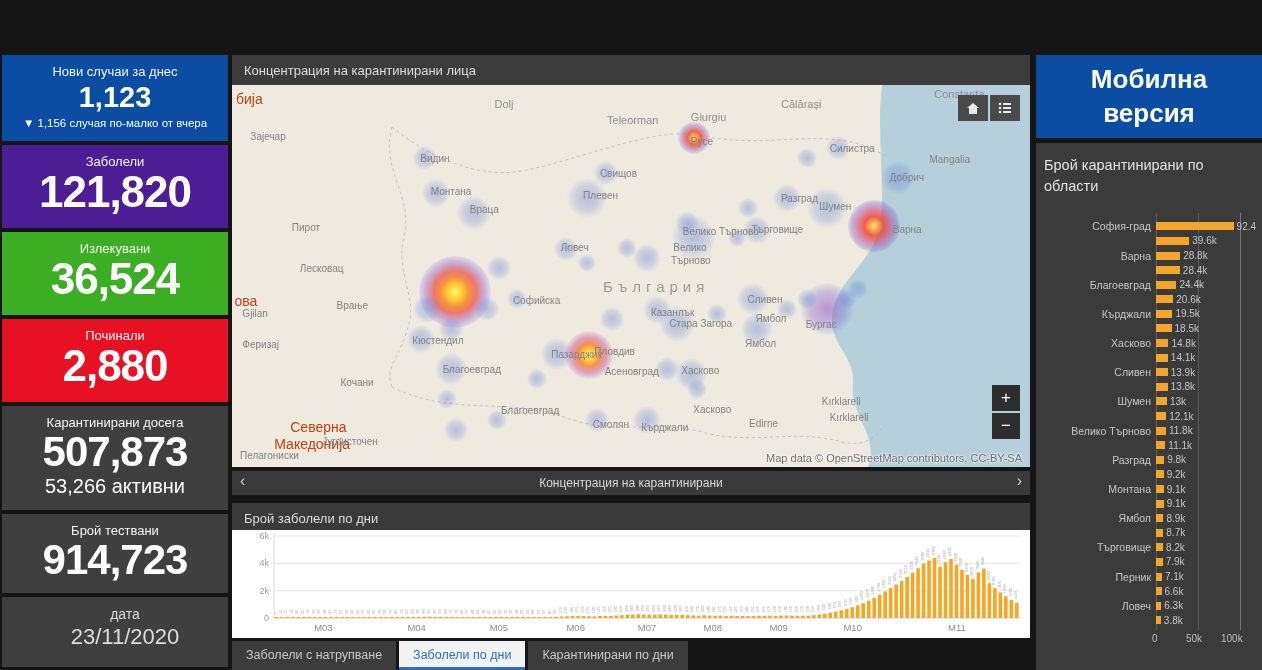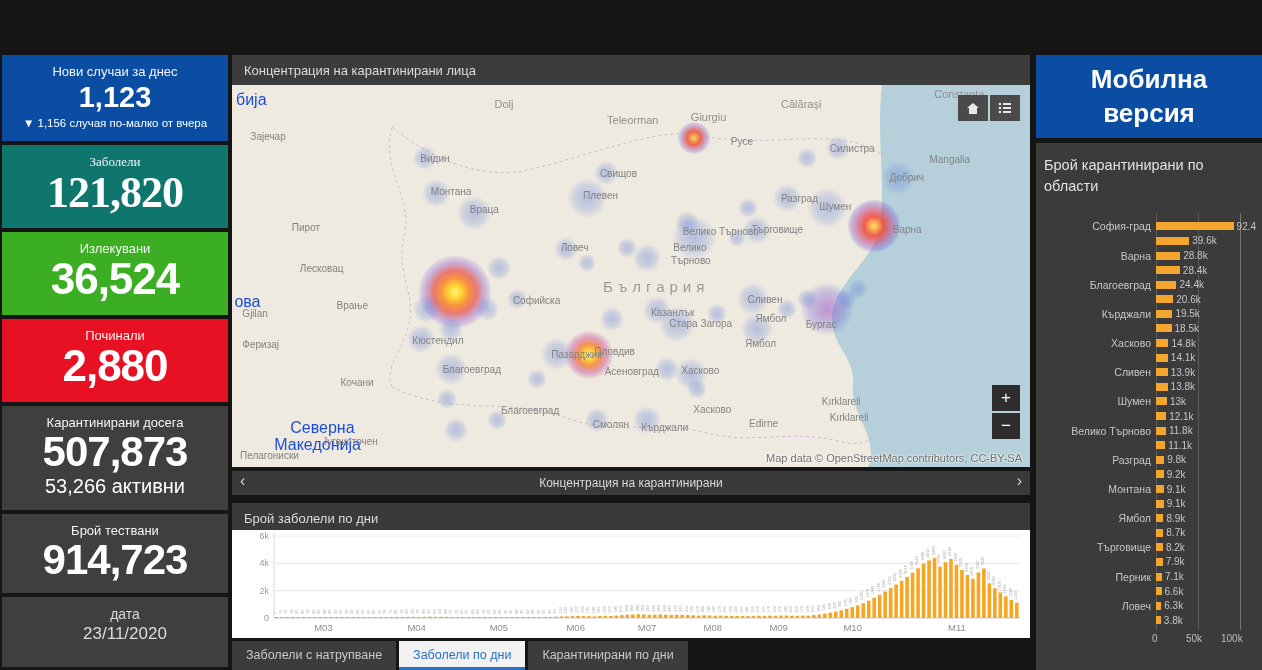--- a/index.html
+++ b/index.html
@@ -23,32 +23,32 @@
   .card-infected{height:83px;}
   .card-recovered{height:83px;}
   .card-deceased{height:83px;}
   .card-quarantined{height:104px;}
   .card-quarantined .card-value{font-size:42px;}
   .card-quarantined .card-sub{font-size:20px;line-height:1.2;color:#fff;}
   .card-tested{height:79px;}
   .card-tested .card-value{font-size:42px;}
   .card-date{height:70px;padding-left:20px;}
   .card-date .card-label{font-size:14px;color:#e0e0e0;}
-  .card-date .card-value{font-size:17px;font-weight:normal;color:#dcdcdc;padding-top:3px;letter-spacing:0;}
+  .card-date .card-value{font-size:22px;font-weight:normal;color:#dcdcdc;padding-top:3px;letter-spacing:0;}
 
   
   .map-panel{position:absolute;left:232px;top:55px;width:798px;height:412px;background:#3c3c3c;}
   .panel-header{height:30px;font-size:13px;color:#dddddd;padding:8px 0 0 12px;box-sizing:border-box;}
   .map{position:absolute;left:0;top:30px;width:798px;height:382px;background:#eeeae0;overflow:hidden;cursor:grab;}
   .map svg.baselayer{position:absolute;left:0;top:0;}
   .maplabel{position:absolute;color:#838383;white-space:nowrap;z-index:3;}
   .ml-1{font-size:10px;}
   .ml-2{font-size:11px;color:#8f8f8f;}
   .ml-3{font-size:15px;letter-spacing:5px;color:#9b9b9b;}
-  .ml-4{font-size:16px;color:#1d4ed8;}
+  .ml-4{font-size:14px;color:#c2410c;}
   .blob{position:absolute;border-radius:50%;z-index:2;pointer-events:none;}
   .blob-cool{background:radial-gradient(circle, rgba(96,125,215,.40) 0%, rgba(96,125,215,.22) 45%, rgba(96,125,215,0) 72%);}
   .blob-warm{background:radial-gradient(circle, rgba(150,75,195,.55) 0%, rgba(110,90,215,.30) 48%, rgba(110,90,215,0) 74%);}
   .blob-hot{background:radial-gradient(circle, rgba(255,248,120,1) 0%, rgba(255,205,40,.95) 14%, rgba(248,130,35,.85) 28%, rgba(232,60,55,.65) 42%, rgba(140,85,205,.40) 58%, rgba(140,85,205,0) 75%);}
   .blob-hot2{background:radial-gradient(circle, rgba(255,248,120,.95) 0%, rgba(255,200,40,.9) 16%, rgba(245,115,40,.75) 33%, rgba(195,70,150,.45) 52%, rgba(140,85,205,0) 74%);}
   .blob-hot3{background:radial-gradient(circle, rgba(255,230,85,.95) 0%, rgba(240,70,50,.85) 26%, rgba(200,60,125,.55) 46%, rgba(120,90,210,.35) 62%, rgba(120,90,210,0) 76%);}
   .blob-hot4{background:radial-gradient(circle, rgba(250,210,70,.9) 0%, rgba(235,70,50,.8) 30%, rgba(130,90,210,.35) 58%, rgba(130,90,210,0) 76%);}
   .map-tools{position:absolute;right:10px;top:10px;display:flex;gap:2px;z-index:5;}
   .map-tool{width:30px;height:26px;background:#4a4a4a;display:flex;align-items:center;justify-content:center;cursor:pointer;}
   .zoom{position:absolute;right:10px;bottom:28px;display:flex;flex-direction:column;gap:2px;z-index:5;}
@@ -92,21 +92,21 @@
 
 <div class="page">
 
 
   <div class="stats-col">
       <div class="card card-new-cases" style="background: rgb(11, 77, 162);">
         <div class="card-label">Нови случаи за днес</div>
         <div class="card-value">1,123</div>
         <div class="card-sub">▼ 1,156 случая по-малко от вчера</div>
       </div>
-      <div class="card card-infected" style="background: #0f766e; font-family: Liberation Serif, serif;">
+      <div class="card card-infected" style="background: #4c1d95;">
         <div class="card-label">Заболели</div>
         <div class="card-value">121,820</div>
       </div>
       <div class="card card-recovered" style="background: rgb(60, 174, 35);">
         <div class="card-label">Излекувани</div>
         <div class="card-value">36,524</div>
       </div>
       <div class="card card-deceased" style="background: rgb(232, 17, 35);">
         <div class="card-label">Починали</div>
         <div class="card-value">2,880</div>
@@ -211,21 +211,21 @@
         <span class="maplabel ml-4" style="left: 0.5%; top: 1.5%;">бија</span>
         <span class="maplabel ml-1" style="left: 2.3%; top: 12.1%;">Зајечар</span>
         <span class="maplabel ml-2" style="left: 32.9%; top: 3.5%;">Dolj</span>
         <span class="maplabel ml-2" style="left: 47%; top: 7.5%;">Teleorman</span>
         <span class="maplabel ml-2" style="left: 57.5%; top: 6.8%;">Giurgiu</span>
         <span class="maplabel ml-2" style="left: 68.8%; top: 3.5%;">Călărași</span>
         <span class="maplabel ml-2" style="left: 88%; top: 0.8%;">Constanța</span>
         <span class="maplabel ml-1" style="left: 23.6%; top: 17.8%;">Видин</span>
         <span class="maplabel ml-1" style="left: 74.9%; top: 15.3%;">Силистра</span>
         <span class="maplabel ml-1" style="left: 87.4%; top: 18%;">Mangalia</span>
-        <span class="maplabel ml-1" style="left: 57.5%; top: 13.3%; margin-left: 40px;">Русе</span>
+        <span class="maplabel ml-1" style="left: 57.5%; top: 13.3%;">Русе</span>
         <span class="maplabel ml-1" style="left: 82.4%; top: 22.7%;">Добрич</span>
         <span class="maplabel ml-1" style="left: 68.8%; top: 28.3%;">Разград</span>
         <span class="maplabel ml-1" style="left: 73.6%; top: 30.4%;">Шумен</span>
         <span class="maplabel ml-1" style="left: 46.1%; top: 21.7%;">Свищов</span>
         <span class="maplabel ml-1" style="left: 44%; top: 27.5%;">Плевен</span>
         <span class="maplabel ml-1" style="left: 24.9%; top: 26.4%;">Монтана</span>
         <span class="maplabel ml-1" style="left: 29.8%; top: 31.2%;">Враца</span>
         <span class="maplabel ml-1" style="left: 65.1%; top: 36.4%;">Търговище</span>
         <span class="maplabel ml-1" style="left: 82.8%; top: 36.4%;">Варна</span>
         <span class="maplabel ml-1" style="left: 56.5%; top: 37%;">Велико Търново</span>

